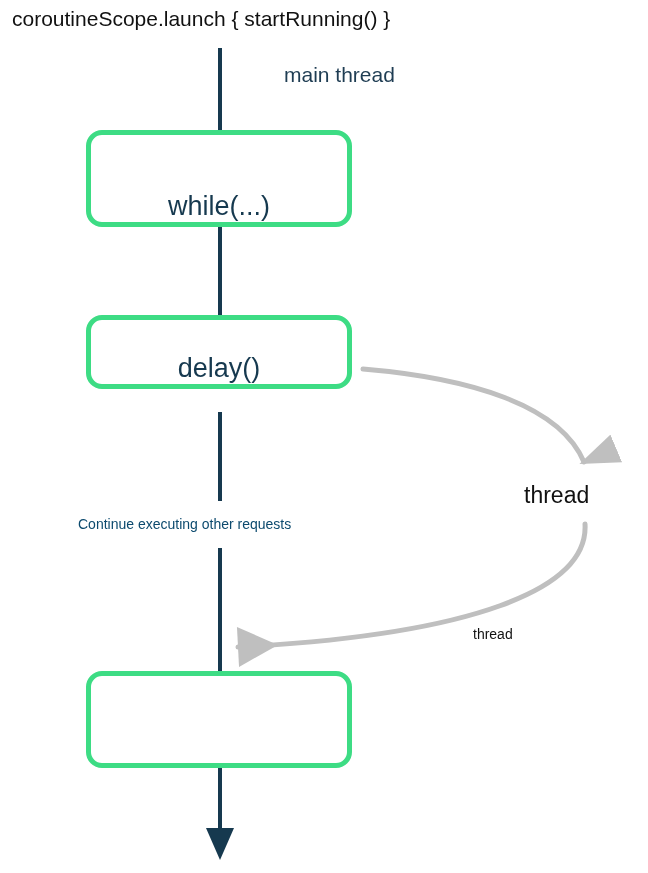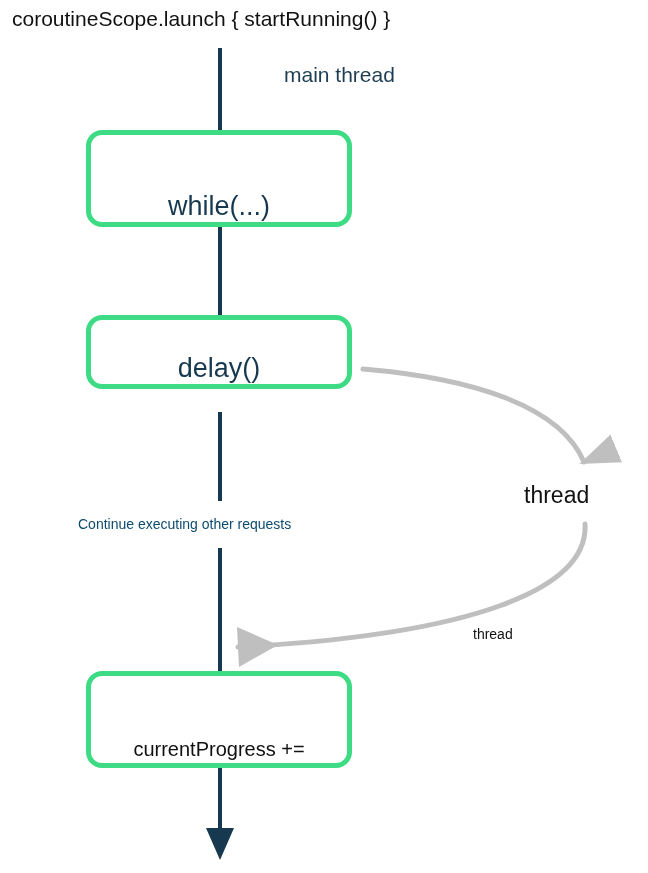--- a/index.html
+++ b/index.html
@@ -136,21 +136,21 @@
   <div class="node-box" id="box-while">
     <span class="node-label-lg">while(...)</span>
   </div>
 
   <div class="node-box" id="box-delay">
     <span class="node-label-lg">delay()</span>
   </div>
 
   <div class="node-box" id="box-progress">
     <span class="node-label-sm">
-      <span>currentProgress +=</span><br>
+      <br>
     </span>
   </div>
 
   <div class="txt" id="continue-label">Continue executing other requests</div>
 
   <div class="txt" id="suspend-label">thread</div>
 
   <div class="txt" id="resume-label">thread</div>
 
 </div>

